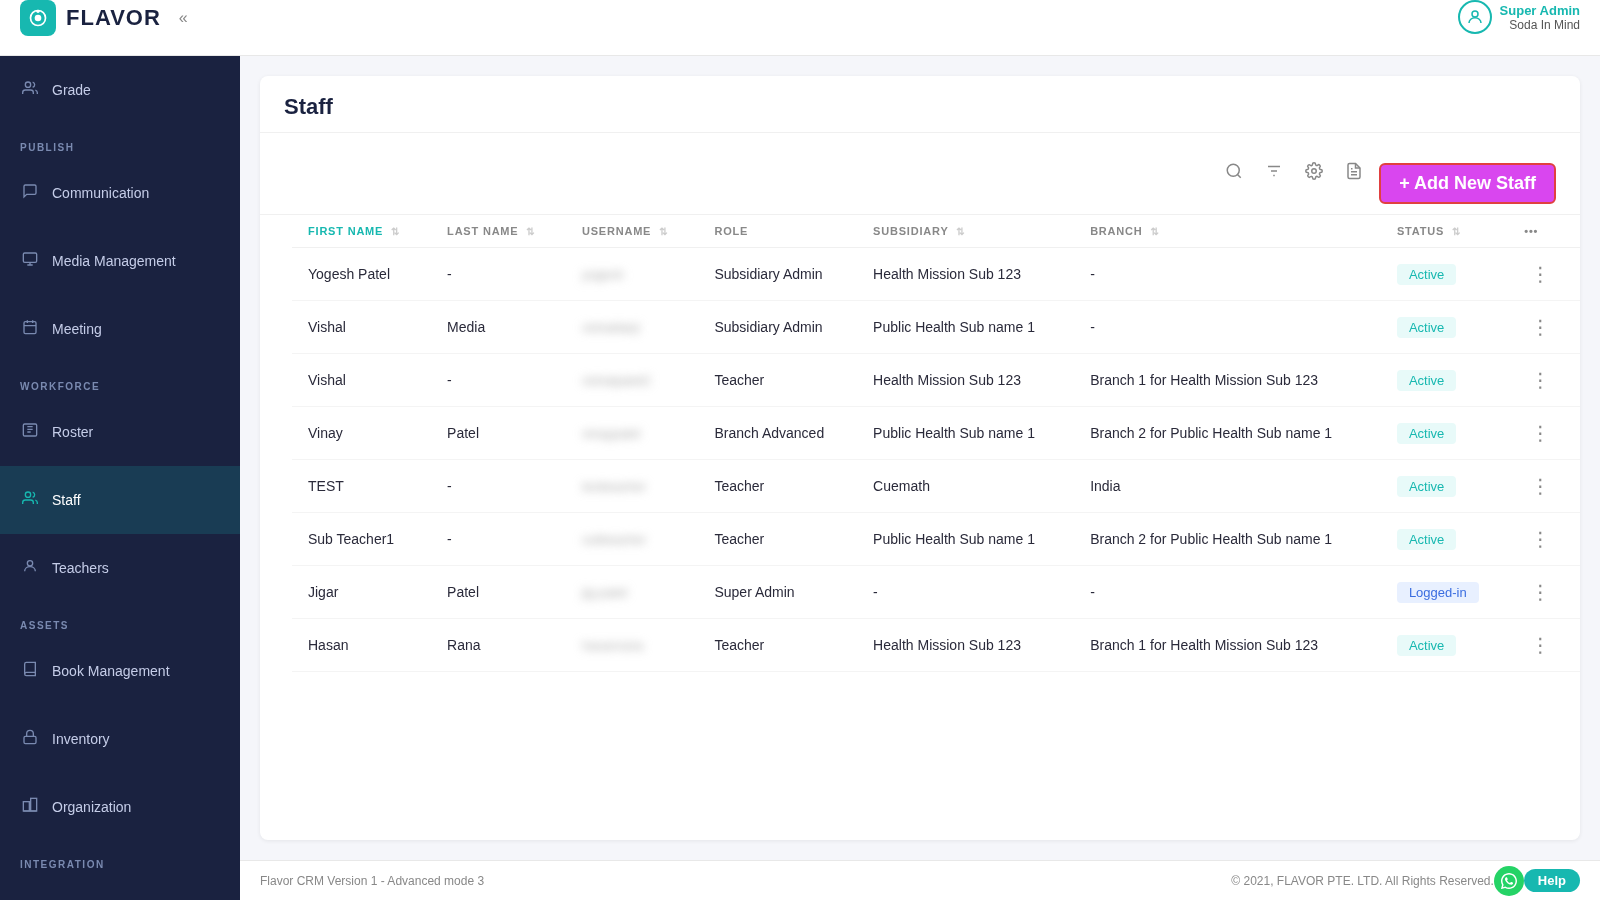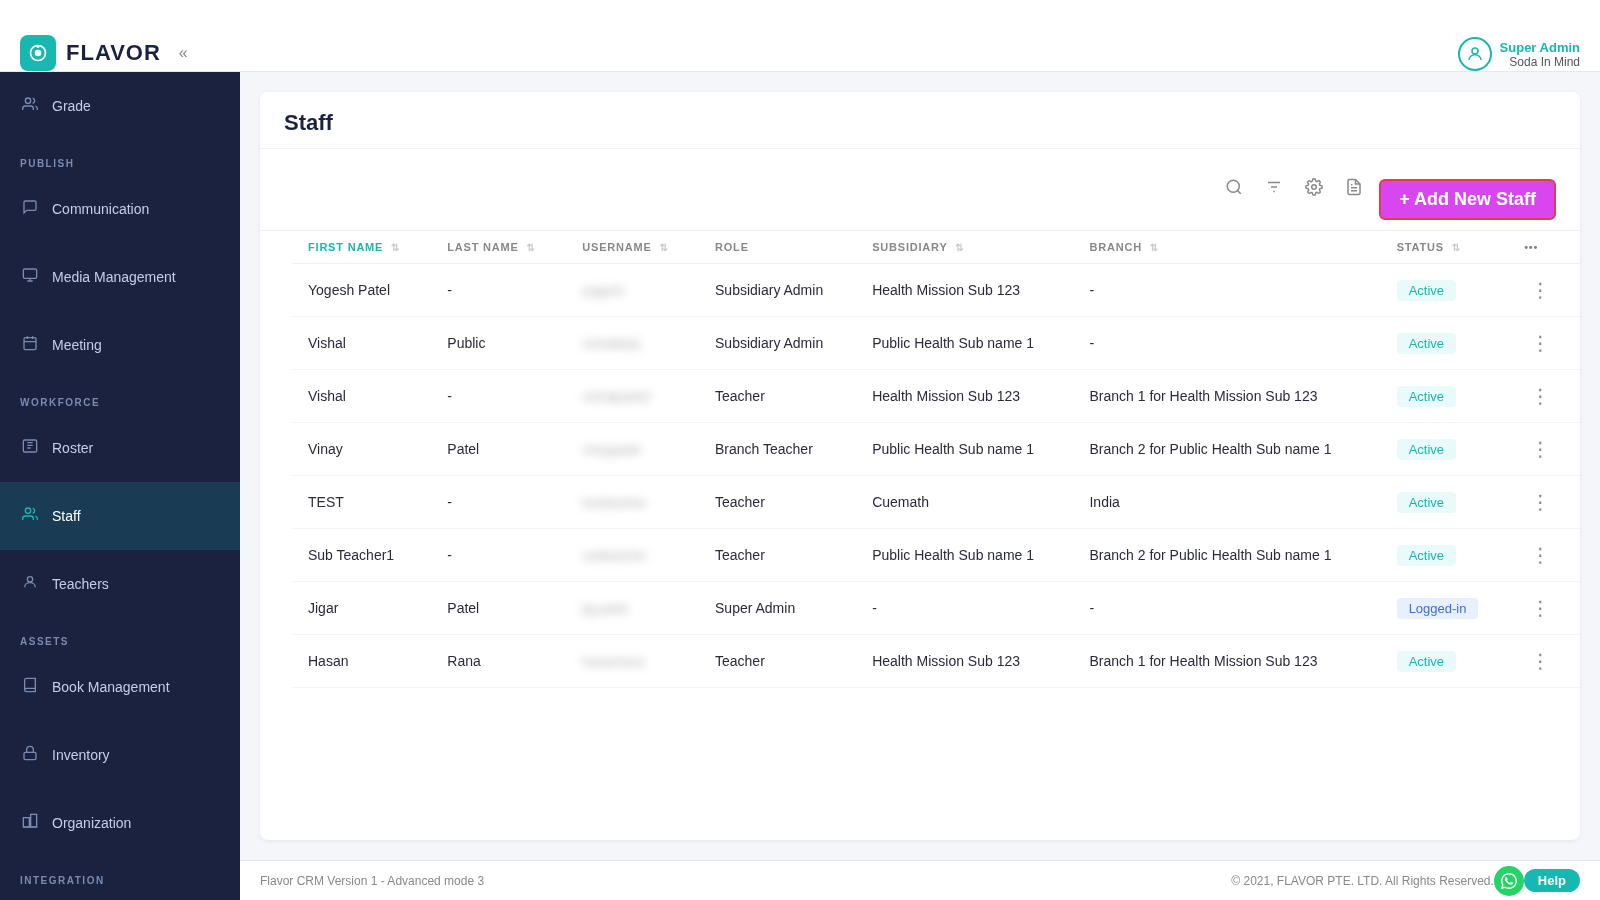--- a/index.html
+++ b/index.html
@@ -1,23 +1,23 @@
 <!DOCTYPE html>
 <html><head>
   <meta charset="utf-8">
   <style>
     * { box-sizing: border-box; margin: 0; padding: 0; }
     body { font-family: 'Segoe UI', Arial, sans-serif; background: #f5f6fa; display: flex; flex-direction: column; height: 900px; overflow: hidden; }
 
     
     .topbar {
-      height: 72px;
+      height: 56px;
       background: #fff;
       display: flex;
-      align-items: flex-end;
+      align-items: flex-start;
       justify-content: space-between;
       padding: 0 20px;
       border-bottom: 1px solid #e8e8e8;
       z-index: 100;
     }
     .topbar-left { display: flex; align-items: center; gap: 10px; }
     .logo-icon {
       width: 36px; height: 36px;
       background: #17b8b0;
       border-radius: 8px;
@@ -437,21 +437,21 @@
     <td>-</td>
     <td>
       <span class="status-badge status-active">Active</span>
     </td>
     <td>
       <span class="menu-dots">⋮</span>
     </td>
   </tr>
               <tr>
     <td>Vishal</td>
-    <td>Public</td>
+    <td>Media</td>
     <td>
       <span class="blurred">vishaldarji</span>
     </td>
     <td>Subsidiary Admin</td>
     <td>Public Health Sub name 1</td>
     <td>-</td>
     <td>
       <span class="status-badge status-active">Active</span>
     </td>
     <td>
@@ -473,21 +473,21 @@
     <td>
       <span class="menu-dots">⋮</span>
     </td>
   </tr>
               <tr>
     <td>Vinay</td>
     <td>Patel</td>
     <td>
       <span class="blurred">vinaypatel</span>
     </td>
-    <td>Branch Teacher</td>
+    <td>Branch Advanced</td>
     <td>Public Health Sub name 1</td>
     <td>Branch 2 for Public Health Sub name 1</td>
     <td>
       <span class="status-badge status-active">Active</span>
     </td>
     <td>
       <span class="menu-dots">⋮</span>
     </td>
   </tr>
               <tr>

